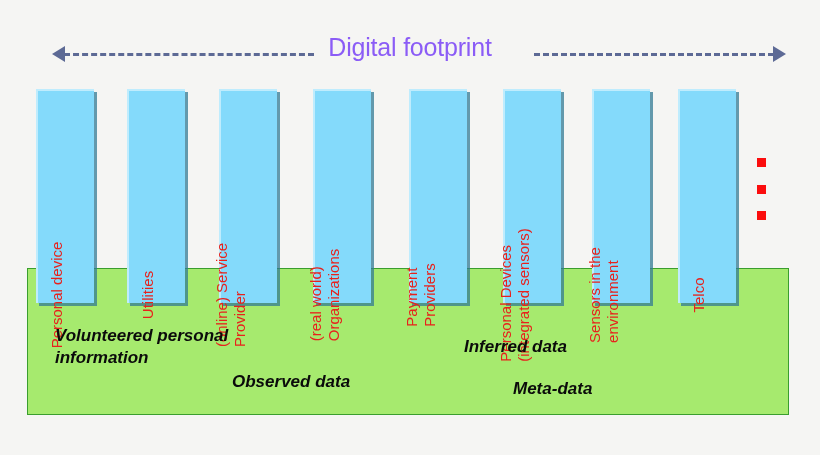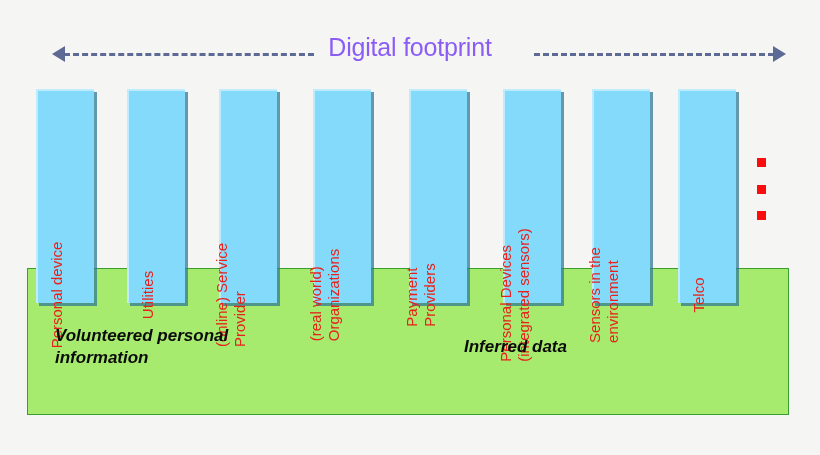--- a/index.html
+++ b/index.html
@@ -164,15 +164,17 @@
     </div>
 
   <div id="dots-host">
       <div class="red-dot" style="top: 158px;"></div>
       <div class="red-dot" style="top: 185px;"></div>
       <div class="red-dot" style="top: 211px;"></div>
     </div>
 
   <div class="green-label" id="label-volunteered">Volunteered personal
 information</div>
+  <div class="green-label" id="label-observed">Observed data</div>
   <div class="green-label" id="label-inferred">Inferred data</div>
+  <div class="green-label" id="label-metadata">Meta-data</div>
 
 </div>
 
 </body></html>

